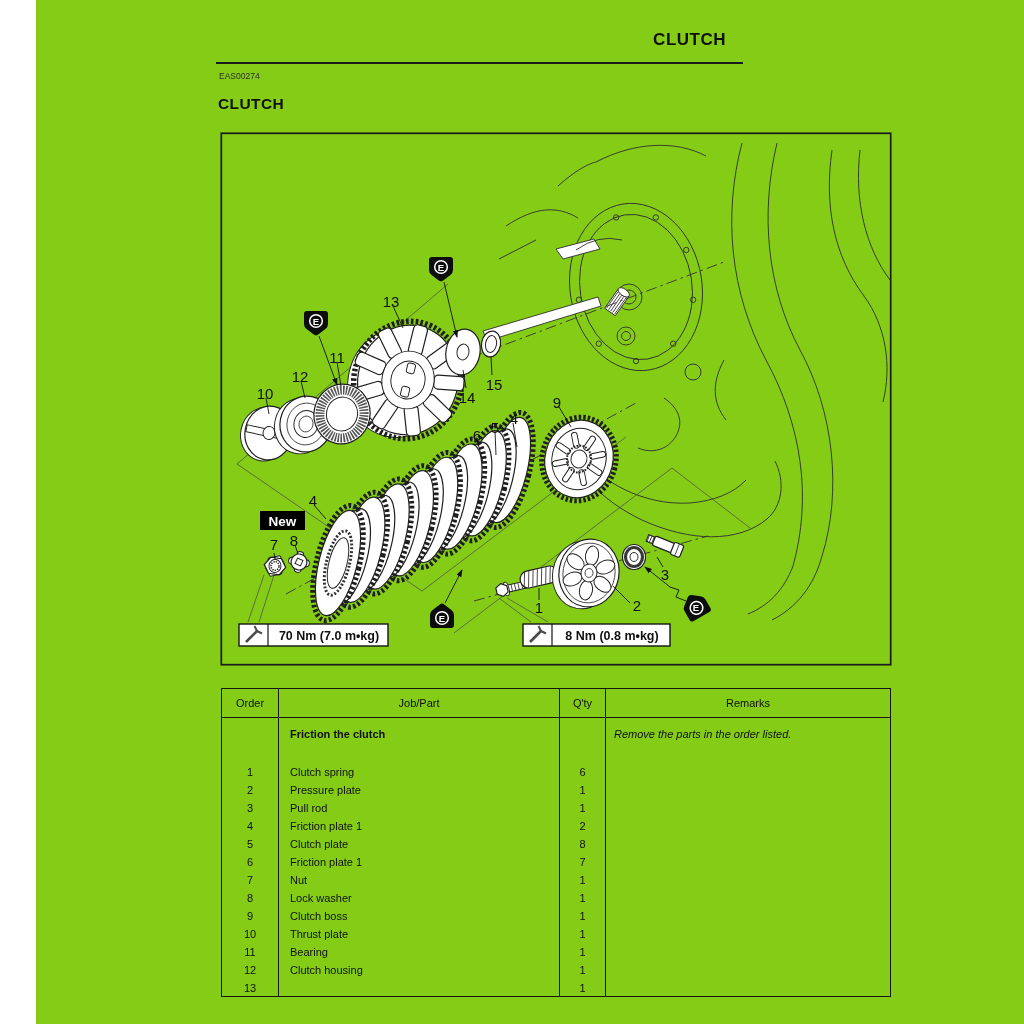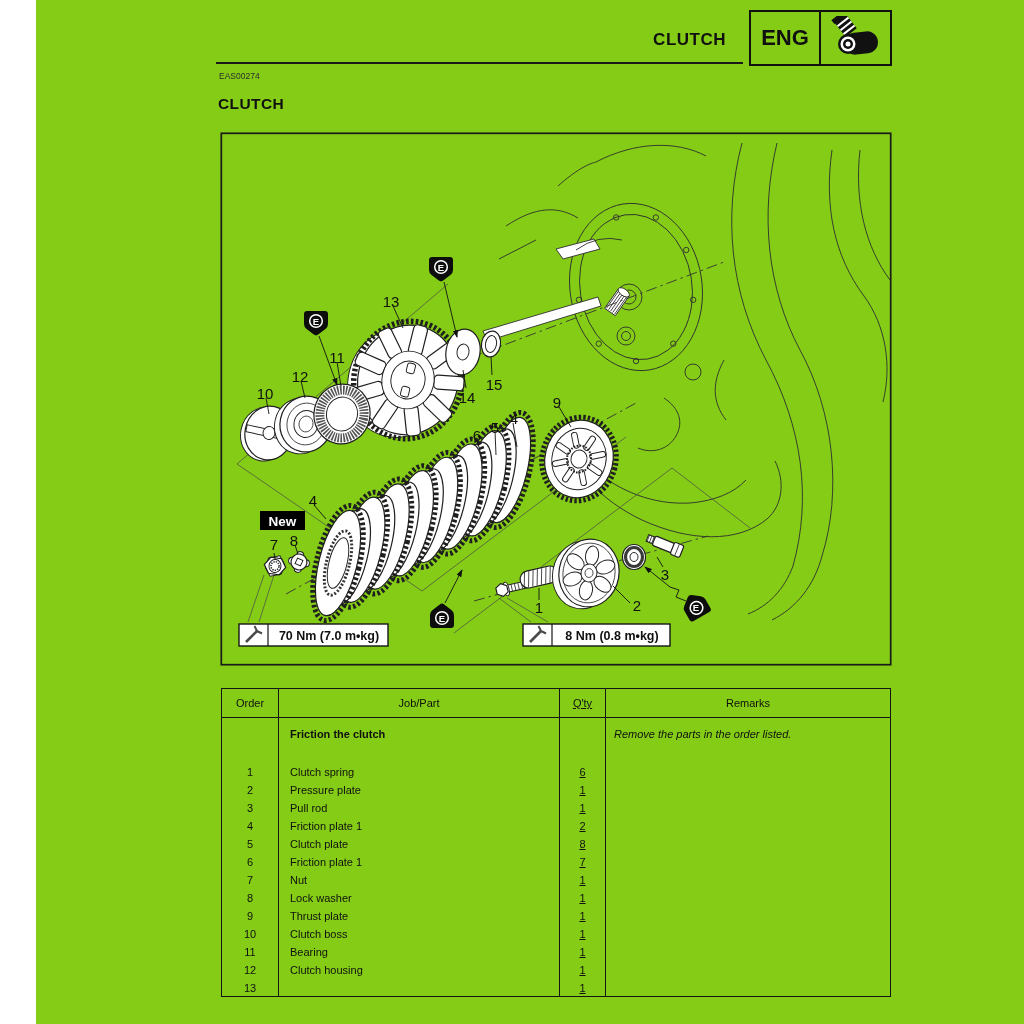--- a/index.html
+++ b/index.html
@@ -39,58 +39,39 @@
   
   .ptable{position:absolute;left:185px;top:688px;width:670px;height:309px;
         border:1.9px solid #151515;box-sizing:border-box;display:flex;flex-direction:column;
         font-size:11px;}
   .pt-head{display:flex;flex:0 0 28px;border-bottom:1.7px solid #151515;}
   .pt-hcell{display:flex;align-items:center;justify-content:center;box-sizing:border-box;}
   .pt-body{display:flex;flex:1;min-height:0;}
   .pt-col{box-sizing:border-box;overflow:hidden;}
   .cw0{flex:0 0 57px;}
   .cw1{flex:0 0 281px;}
-  .cw2{flex:0 0 46px;text-decoration:underline;}
+  .cw2{flex:0 0 46px;}
   .cw3{flex:1;}
   .bdr{border-right:1.5px solid #151515;}
   .line{height:18px;line-height:18px;white-space:nowrap;}
   .title-line{margin-top:7px;}
   .spacer{height:20px;}
   .bold{font-weight:bold;}
   .ctr{text-align:center;}
   .col-job .line{padding-left:11px;}
   .col-remarks .line{padding-left:8px;font-style:italic;}
 </style>
 </head>
 <body>
 
 <div class="page">
 
   <div class="running-header">CLUTCH</div>
   <div class="head-rule"></div>
 
-  <div class="eng-box">
-    <div class="eng-cell">ENG</div>
-    <div class="eng-icon-cell">
-      <svg width="64" height="44" viewBox="0 0 60 44">
-        <g transform="translate(24,15) rotate(-38)">
-          <rect x="-8" y="-20" width="16" height="5" fill="#111"></rect>
-          <rect x="-7" y="-16" width="14" height="18" fill="#111"></rect>
-          <line x1="-7" y1="-11.5" x2="7" y2="-11.5" stroke="#fff" stroke-width="2"></line>
-          <line x1="-7" y1="-6.5" x2="7" y2="-6.5" stroke="#fff" stroke-width="2"></line>
-          <line x1="-7" y1="-1.5" x2="7" y2="-1.5" stroke="#fff" stroke-width="2"></line>
-        </g>
-        <rect x="18" y="16" width="34" height="22" rx="11" fill="#111" transform="rotate(-6 35 27)"></rect>
-        <circle cx="22" cy="28" r="10" fill="#111"></circle>
-        <circle cx="22" cy="28" r="7.5" fill="#fff"></circle>
-        <circle cx="22" cy="28" r="5" fill="#111"></circle>
-        <circle cx="22" cy="28" r="2.5" fill="#fff"></circle>
-      </svg>
-    </div>
-  </div>
 
   <div class="form-code">EAS00274</div>
   <div class="section-heading">CLUTCH</div>
 
   <svg class="diagram" width="672" height="534" viewBox="184 132 672 534">
     <defs>
       <marker id="arr" markerWidth="9" markerHeight="7" refX="7.5" refY="3" orient="auto">
         <polygon points="0,0 8.5,3 0,6" fill="#111"></polygon>
       </marker>
     </defs>
@@ -489,22 +470,22 @@
           <div class="line title-line bold">Friction the clutch</div>
           <div class="spacer"></div>
           <div class="line ">Clutch spring</div>
           <div class="line ">Pressure plate</div>
           <div class="line ">Pull rod</div>
           <div class="line ">Friction plate 1</div>
           <div class="line ">Clutch plate</div>
           <div class="line ">Friction plate 1</div>
           <div class="line ">Nut</div>
           <div class="line ">Lock washer</div>
+          <div class="line ">Clutch boss</div>
           <div class="line ">Thrust plate</div>
-          <div class="line ">Clutch boss</div>
           <div class="line ">Bearing</div>
           <div class="line ">Clutch housing</div>
         </div>
         <div class="pt-col col-qty cw2 bdr">
           <div class="line title-line"></div>
           <div class="spacer"></div>
           <div class="line ctr">6</div>
           <div class="line ctr">1</div>
           <div class="line ctr">1</div>
           <div class="line ctr">2</div>

